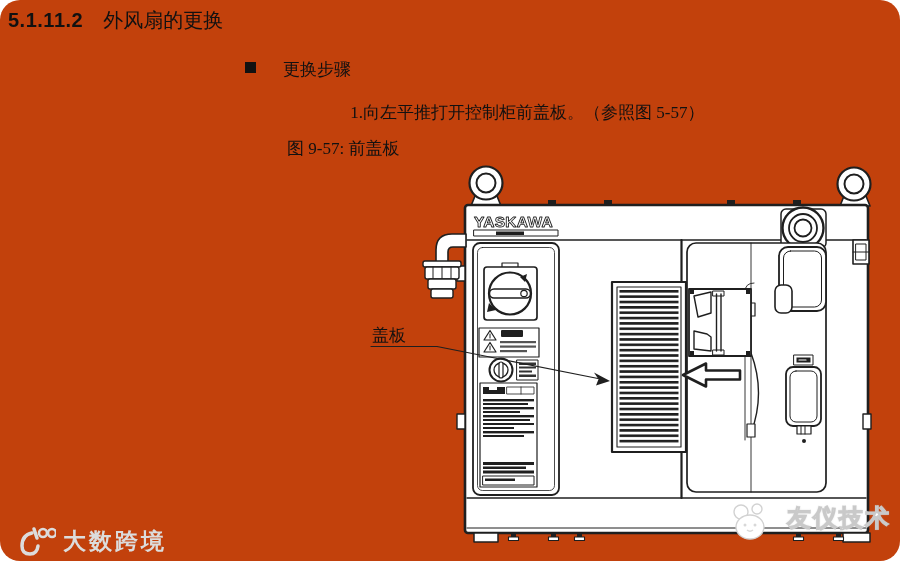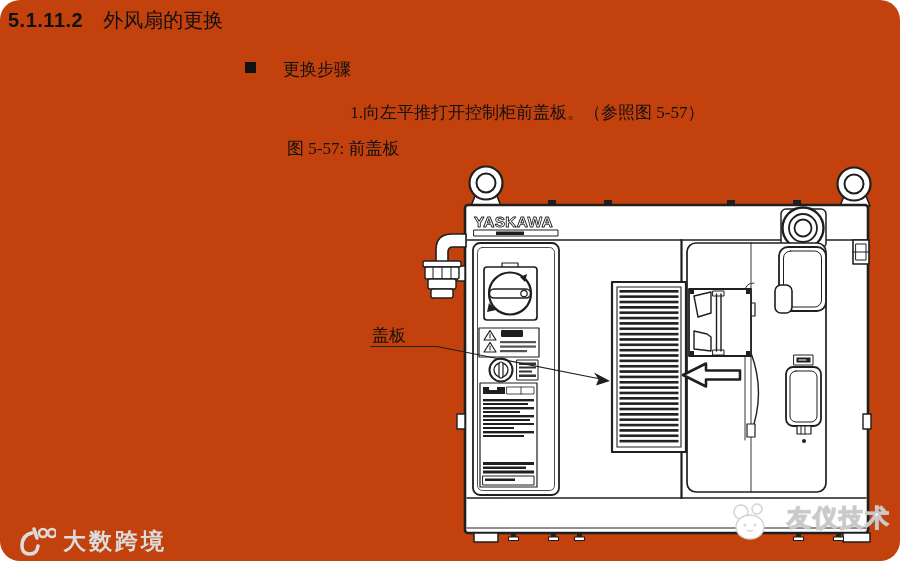--- a/index.html
+++ b/index.html
@@ -33,21 +33,21 @@
   </div>
 
   <div class="txt steps-row">
     <span class="bullet-square"></span><span>更换步骤</span>
   </div>
 
   <div class="txt step-row">
     <span class="step-num">1.</span><span>向左平推打开控制柜前盖板。（参照图 5-57）</span>
   </div>
 
-  <div class="txt caption">图 5-57: 前盖板</div>
+  <div class="txt caption">图 9-57: 前盖板</div>
 
   <svg class="fig" width="900" height="561" viewBox="0 0 900 561">
     <defs>
       <pattern id="slats" x="619.5" y="290" width="59" height="5.35" patternUnits="userSpaceOnUse">
         <rect width="59" height="2.6" fill="#1f1f1f"></rect>
       </pattern>
     </defs>
 
     <g stroke="#1f1f1f" fill="none" stroke-linejoin="round" stroke-linecap="round">
 

